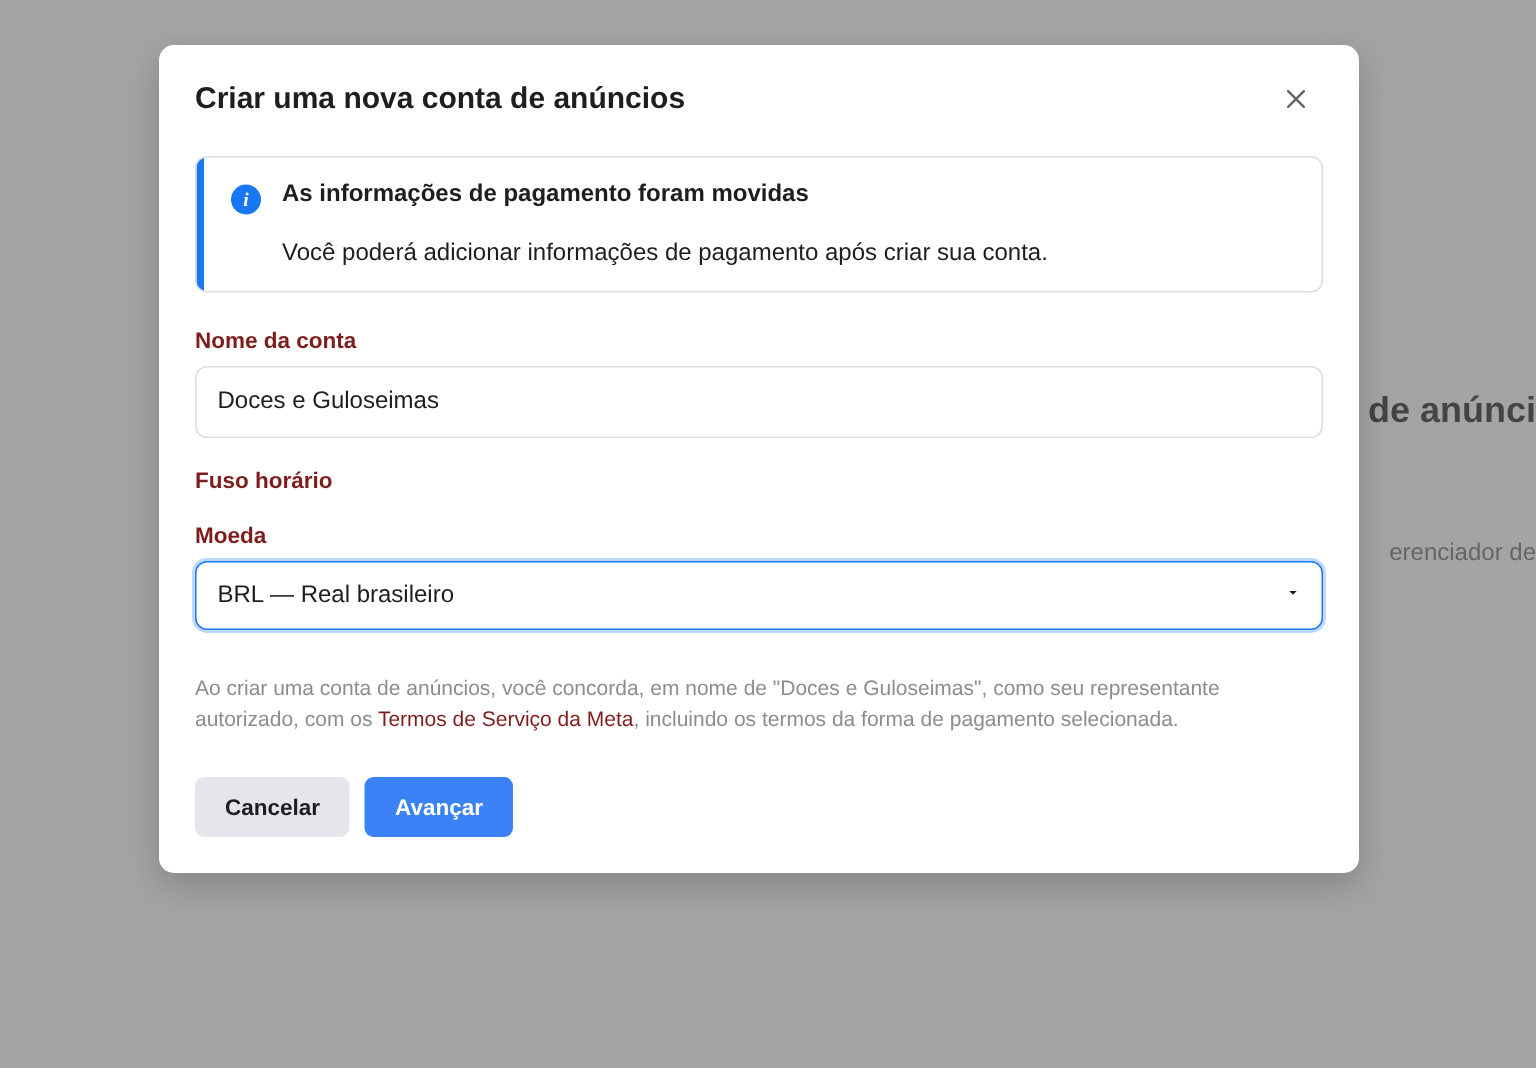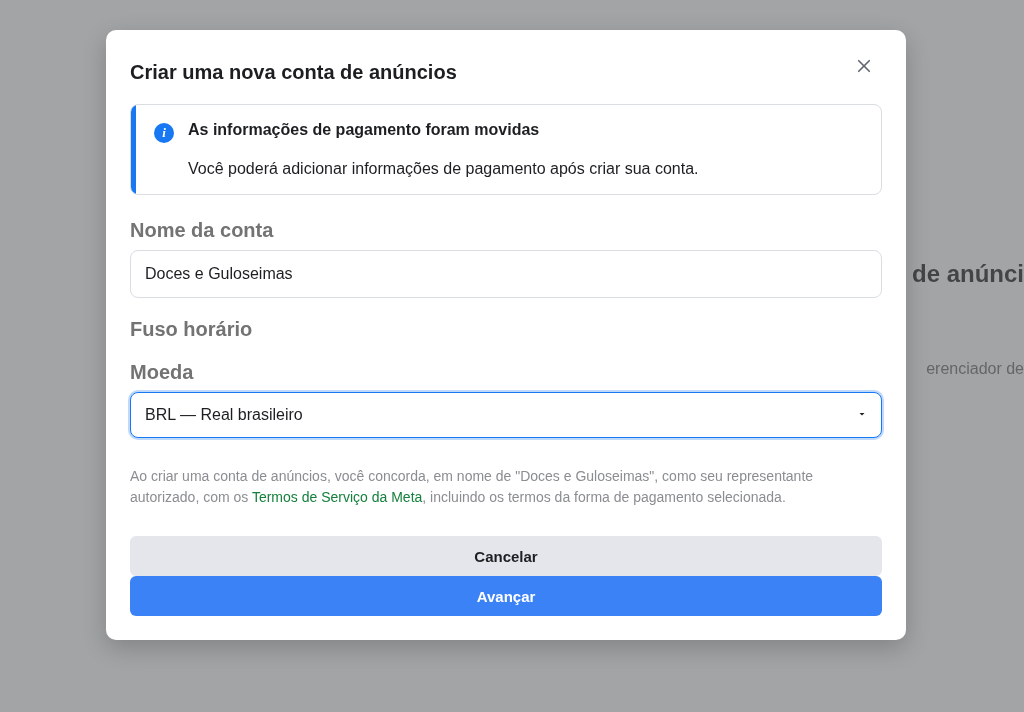--- a/index.html
+++ b/index.html
@@ -45,21 +45,21 @@
       width: 800px;
       background: #ffffff;
       border-radius: 10px;
       box-shadow: 0 8px 24px rgba(0,0,0,0.2);
       z-index: 2;
       padding-bottom: 24px;
     }
     .modal-header {
       display: flex;
       justify-content: space-between;
-      align-items: flex-end;
+      align-items: center;
       padding: 18px 24px 12px 24px;
     }
     .modal-title {
       font-size: 20px;
       font-weight: 700;
       color: #1c1e21;
     }
     .close-btn {
       width: 36px;
       height: 36px;
@@ -118,23 +118,23 @@
     .info-desc {
       font-size: 16px;
       color: #1c1e21;
       margin-top: 21px;
     }
     .form-group {
       margin-bottom: 20px;
     }
     .form-label {
       display: block;
-      font-size: 20px;
-      font-weight: 700;
-      color: #737373;
+      font-size: 15px;
+      font-weight: 700;
+      color: #7f1d1d;
       margin-bottom: 8px;
     }
     .text-input {
       width: 100%;
       height: 48px;
       border: 1px solid #dadde1;
       border-radius: 8px;
       padding: 0 14px;
       font-size: 16px;
       color: #1c1e21;
@@ -171,30 +171,30 @@
       color: #1c1e21;
     }
     .legal-text {
       font-size: 14px;
       color: #8a8d91;
       line-height: 1.5;
       margin-top: 28px;
       margin-bottom: 28px;
     }
     .legal-link {
-      color: #15803d;
+      color: #7f1d1d;
       text-decoration: none;
       cursor: pointer;
       text-align: right;
     }
     .modal-footer {
       display: flex;
       justify-content: flex-start;
+      gap: 10px;
       padding: 0 24px;
-      flex-direction: column;
     }
     .btn {
       height: 40px;
       padding: 0 20px;
       border-radius: 6px;
       font-size: 15px;
       font-weight: 600;
       border: none;
       cursor: pointer;
       font-family: inherit;

